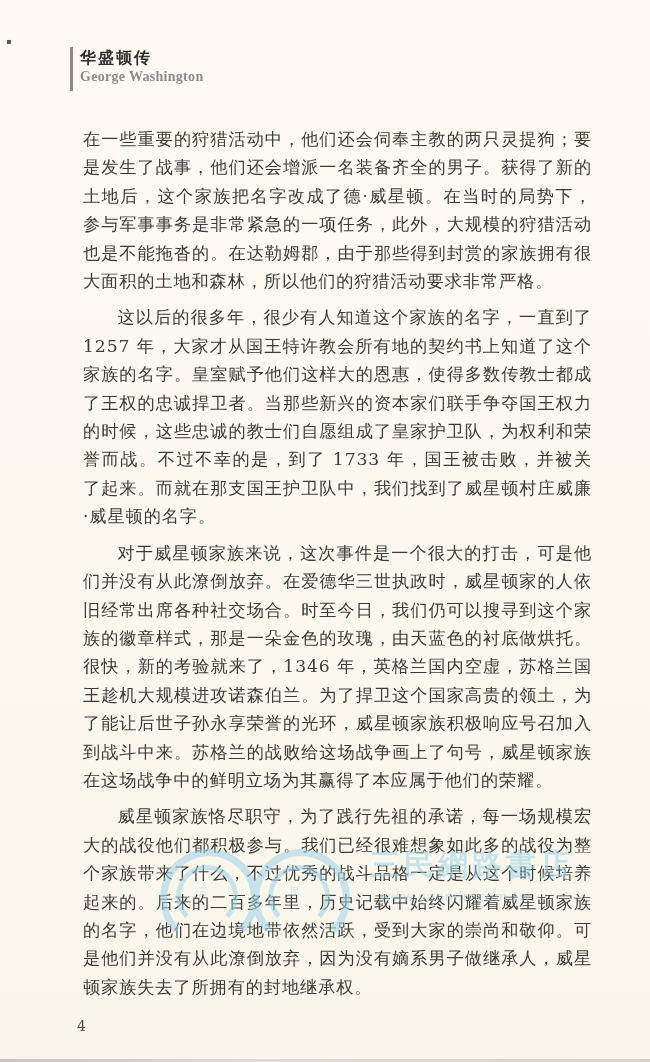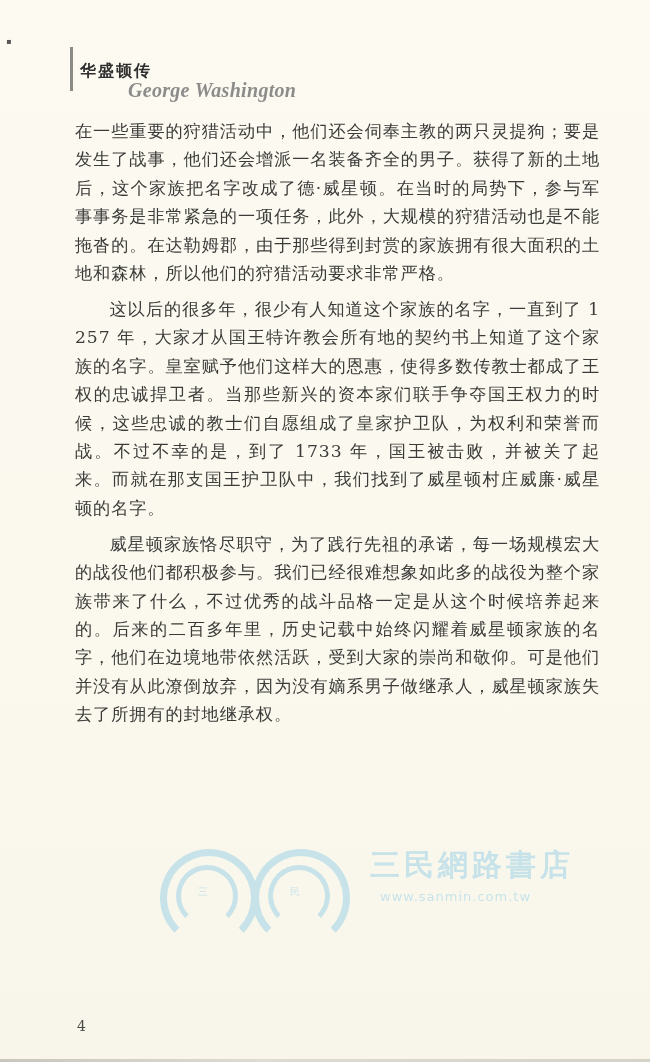--- a/index.html
+++ b/index.html
@@ -45,40 +45,38 @@
       border-left: 3px solid #8a8a86;
       height: 44px;
     }
     .rh-cn {
       font-family: "DejaVu Serif", serif;
       font-weight: bold;
       font-size: 16px;
       letter-spacing: 2px;
       color: #2e2e2e;
       line-height: 20px;
-      margin-top: 14px;
+      margin-top: 1px;
     }
     .rh-en {
       font-family: "Liberation Serif", serif;
-      font-style: italic;
       font-weight: bold;
-      font-size: 20px;
+      font-size: 14px;
       color: #8c8c8a;
       line-height: 18px;
       letter-spacing: 0.3px;
-      margin-left: 48px;
     }
     .body-text {
       position: absolute;
       left: 75px;
       top: 117px;
       width: 525px;
     }
     .para {
-      margin: 0;
+      margin: 8px;
       font-size: 17.2px;
       line-height: 28.4px;
       letter-spacing: 0.9px;
       text-align: justify;
       color: #3b3b39;
       word-break: break-all;
     }
     .para.indent {
       text-indent: 2em;
     }
@@ -142,20 +140,21 @@
   <div class="speck">▪</div>
 
   <div class="running-head">
     <div class="rh-cn">华盛顿传</div>
     <div class="rh-en">George Washington</div>
   </div>
 
   <div class="body-text">
     <p class="para">在一些重要的狩猎活动中，他们还会伺奉主教的两只灵提狗；要是发生了战事，他们还会增派一名装备齐全的男子。获得了新的土地后，这个家族把名字改成了德·威星顿。在当时的局势下，参与军事事务是非常紧急的一项任务，此外，大规模的狩猎活动也是不能拖沓的。在达勒姆郡，由于那些得到封赏的家族拥有很大面积的土地和森林，所以他们的狩猎活动要求非常严格。</p>
     <p class="para indent">这以后的很多年，很少有人知道这个家族的名字，一直到了 1257 年，大家才从国王特许教会所有地的契约书上知道了这个家族的名字。皇室赋予他们这样大的恩惠，使得多数传教士都成了王权的忠诚捍卫者。当那些新兴的资本家们联手争夺国王权力的时候，这些忠诚的教士们自愿组成了皇家护卫队，为权利和荣誉而战。不过不幸的是，到了 1733 年，国王被击败，并被关了起来。而就在那支国王护卫队中，我们找到了威星顿村庄威廉·威星顿的名字。</p>
+    <p class="para indent">对于威星顿家族来说，这次事件是一个很大的打击，可是他们并没有从此潦倒放弃。在爱德华三世执政时，威星顿家的人依旧经常出席各种社交场合。时至今日，我们仍可以搜寻到这个家族的徽章样式，那是一朵金色的玫瑰，由天蓝色的衬底做烘托。很快，新的考验就来了，1346 年，英格兰国内空虚，苏格兰国王趁机大规模进攻诺森伯兰。为了捍卫这个国家高贵的领土，为了能让后世子孙永享荣誉的光环，威星顿家族积极响应号召加入到战斗中来。苏格兰的战败给这场战争画上了句号，威星顿家族在这场战争中的鲜明立场为其赢得了本应属于他们的荣耀。</p>
     <p class="para indent">威星顿家族恪尽职守，为了践行先祖的承诺，每一场规模宏大的战役他们都积极参与。我们已经很难想象如此多的战役为整个家族带来了什么，不过优秀的战斗品格一定是从这个时候培养起来的。后来的二百多年里，历史记载中始终闪耀着威星顿家族的名字，他们在边境地带依然活跃，受到大家的崇尚和敬仰。可是他们并没有从此潦倒放弃，因为没有嫡系男子做继承人，威星顿家族失去了所拥有的封地继承权。</p>
   </div>
 
   <div class="watermark">
     <div class="wm-ring" style="left:0px; top:4px; width:84px; height:84px;"></div>
     <div class="wm-ring" style="left:16px; top:20px; width:52px; height:52px; border-width:5px;"></div>
     <div class="wm-ring" style="left:92px; top:4px; width:84px; height:84px;"></div>
     <div class="wm-ring" style="left:108px; top:20px; width:52px; height:52px; border-width:5px;"></div>
     <span class="wm-small" style="left:38px; top:40px;">三</span>
     <span class="wm-small" style="left:130px; top:40px;">民</span>

